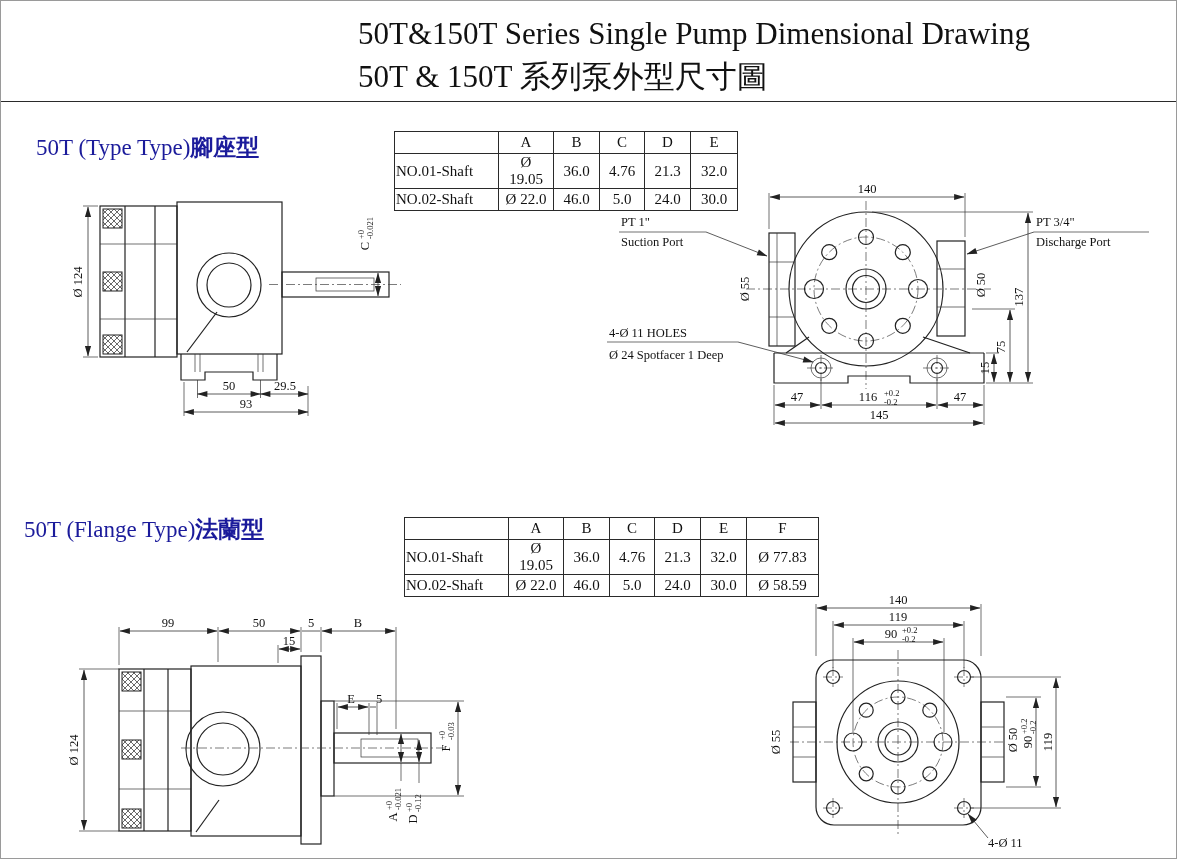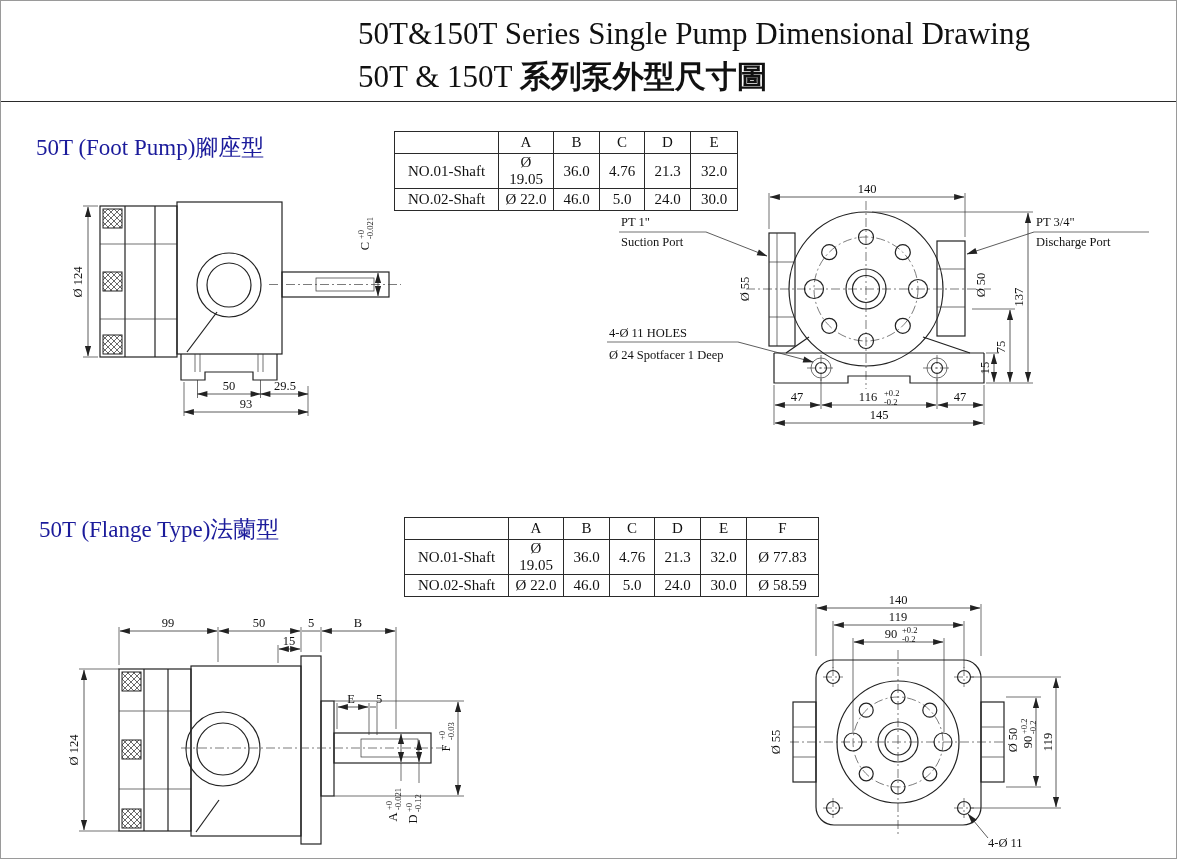--- a/index.html
+++ b/index.html
@@ -3,27 +3,27 @@
 <meta charset="utf-8">
 <style>
   * { margin:0; padding:0; box-sizing:border-box; }
   html,body { background:#ddd; }
   .page {
     position:relative; width:1177px; height:859px; margin:0 auto;
     background:#fff; border:1px solid #9a9a9a; overflow:hidden;
     font-family:"Liberation Serif", serif; color:#111;
   }
   .title { position:absolute; left:357px; top:12px; line-height:42px; font-size:31px; white-space:nowrap; }
-  .title .zh { font-family:"DejaVu Sans", sans-serif; font-weight:bold; }
+  .title .zh { font-family:"DejaVu Sans", sans-serif; font-weight:normal; }
   .rule { position:absolute; left:0; top:100px; width:1177px; border-top:1.5px solid #2a2a2a; }
   .sec-heading { position:absolute; font-size:23px; color:#1b1b9b; white-space:nowrap; }
-  .sec-heading .zh { font-family:"DejaVu Sans", sans-serif; font-weight:normal; }
+  .sec-heading .zh { font-family:"DejaVu Sans", sans-serif; font-weight:bold; }
   table.spec { position:absolute; border-collapse:collapse; font-size:15px; background:#fff; }
   table.spec td, table.spec th { border:1px solid #2a2a2a; text-align:center; font-weight:normal; height:22px; padding:0 5px; }
-  table.spec td.lbl { text-align:left; padding-left:13px; }
+  table.spec td.lbl { text-align:left; padding-left:1px; }
   svg.draw { position:absolute; overflow:visible; }
   svg text { font-family:"Liberation Serif", serif; fill:#111; }
   .dtxt { font-size:12.5px; }
   .ttxt { font-size:8.5px; }
   .obj  { stroke:#222; stroke-width:1.2; fill:none; }
   .thin { stroke:#333; stroke-width:0.7; fill:none; }
   .dim  { stroke:#333; stroke-width:0.8; fill:none; }
   .cl   { stroke:#444; stroke-width:0.7; fill:none; stroke-dasharray:9 3 2 3; }
   .hatchbox { fill:url(#hatch); stroke:#222; stroke-width:1; }
 </style>
@@ -43,21 +43,21 @@
     </defs>
   </svg>
 
   <div class="title">
     <div>50T&amp;150T Series Single  Pump Dimensional Drawing</div>
     <div><span>50T &amp; 150T </span><span class="zh">系列泵外型尺寸圖</span></div>
   </div>
   <div class="rule"></div>
 
   <div class="sec-heading" style="left:35px; top:131px">
-    <span>50T  (Foot Pump)</span><span class="zh">腳座型</span>
+    <span>50T  (Type Type)</span><span class="zh">腳座型</span>
   </div>
 
   <table class="spec" style="left:393px; top:130px">
     <tbody>
         <tr>
       <th style="width:104px"></th>
       <th style="width:55px">A</th>
       <th style="width:46px">B</th>
       <th style="width:45px">C</th>
       <th style="width:46px">D</th>
@@ -232,21 +232,21 @@
       <line class="dim" x1="179" y1="256" x2="387" y2="256" marker-start="url(#arr)" marker-end="url(#arr)"></line>
       <text class="dtxt" x="201" y="234" text-anchor="middle">47</text>
       <text class="dtxt" x="272" y="234" text-anchor="middle">116</text>
       <text class="ttxt" x="288" y="229">+0.2</text>
       <text class="ttxt" x="288" y="238">-0.2</text>
       <text class="dtxt" x="364" y="234" text-anchor="middle">47</text>
       <text class="dtxt" x="283" y="252" text-anchor="middle">145</text>
     </g>
   </svg>
 
-  <div class="sec-heading" style="left:38px; top:513px">
+  <div class="sec-heading" style="left:23px; top:513px">
     <span>50T  (Flange Type)</span><span class="zh">法蘭型</span>
   </div>
 
   <table class="spec" style="left:403px; top:516px">
     <tbody>
         <tr>
       <th style="width:104px"></th>
       <th style="width:55px">A</th>
       <th style="width:46px">B</th>
       <th style="width:45px">C</th>

